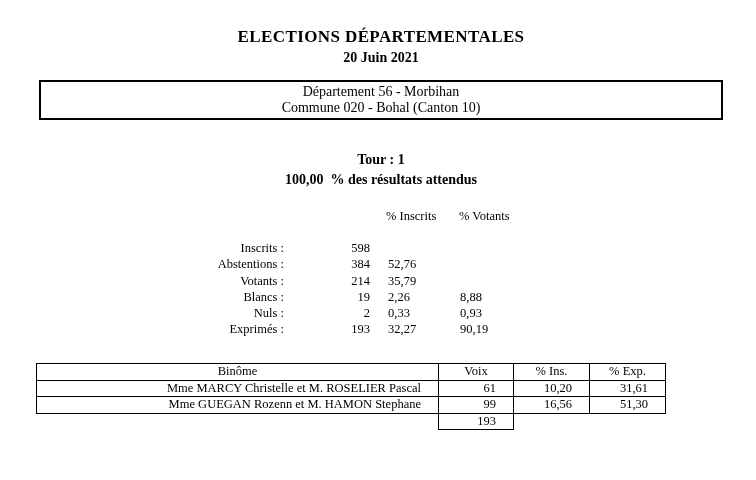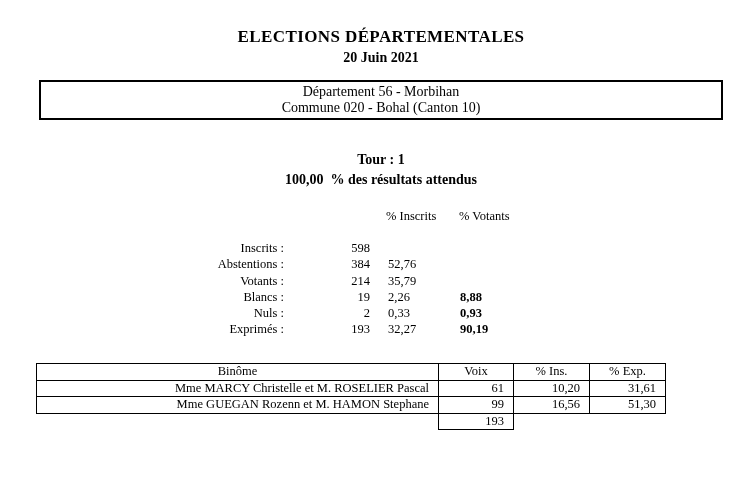--- a/index.html
+++ b/index.html
@@ -54,34 +54,34 @@
   
   .stats-col-headers { top: 209px; left: 0; width: 756px; height: 14px; font-size: 12.5px; }
   .stats-col-headers .h1 { position: absolute; left: 386px; top: 0; }
   .stats-col-headers .h2 { position: absolute; left: 459px; top: 0; }
 
   .stats-rows { top: 240px; left: 134px; font-size: 12.5px; }
   .stat-row { display: flex; height: 16.3px; line-height: 16.3px; }
   .s-label { width: 150px; text-align: right; }
   .s-val   { width: 86px;  text-align: right; }
   .s-p1    { width: 72px;  margin-left: 18px; text-align: left; }
-  .s-p2    { width: 70px;  text-align: left; font-weight: bold; }
+  .s-p2    { width: 70px;  text-align: left; }
 
   
   .results-wrap { top: 363px; left: 36px; }
   table.results {
     border-collapse: collapse;
     table-layout: fixed;
     width: 629px;
     font-size: 12.5px;
   }
   table.results th, table.results td {
     border: 1px solid #000;
     height: 15.5px;
-    padding: 0 9px;
+    padding: 0 17px;
     overflow: hidden;
     white-space: nowrap;
     line-height: 15px;
   }
   table.results th { font-weight: normal; text-align: center; }
   td.c-binome { text-align: right; }
   td.c-num { text-align: right; }
   tr.total-row td { border: none; }
   tr.total-row td.total-cell { border: 1px solid #000; text-align: right; }
 </style>

